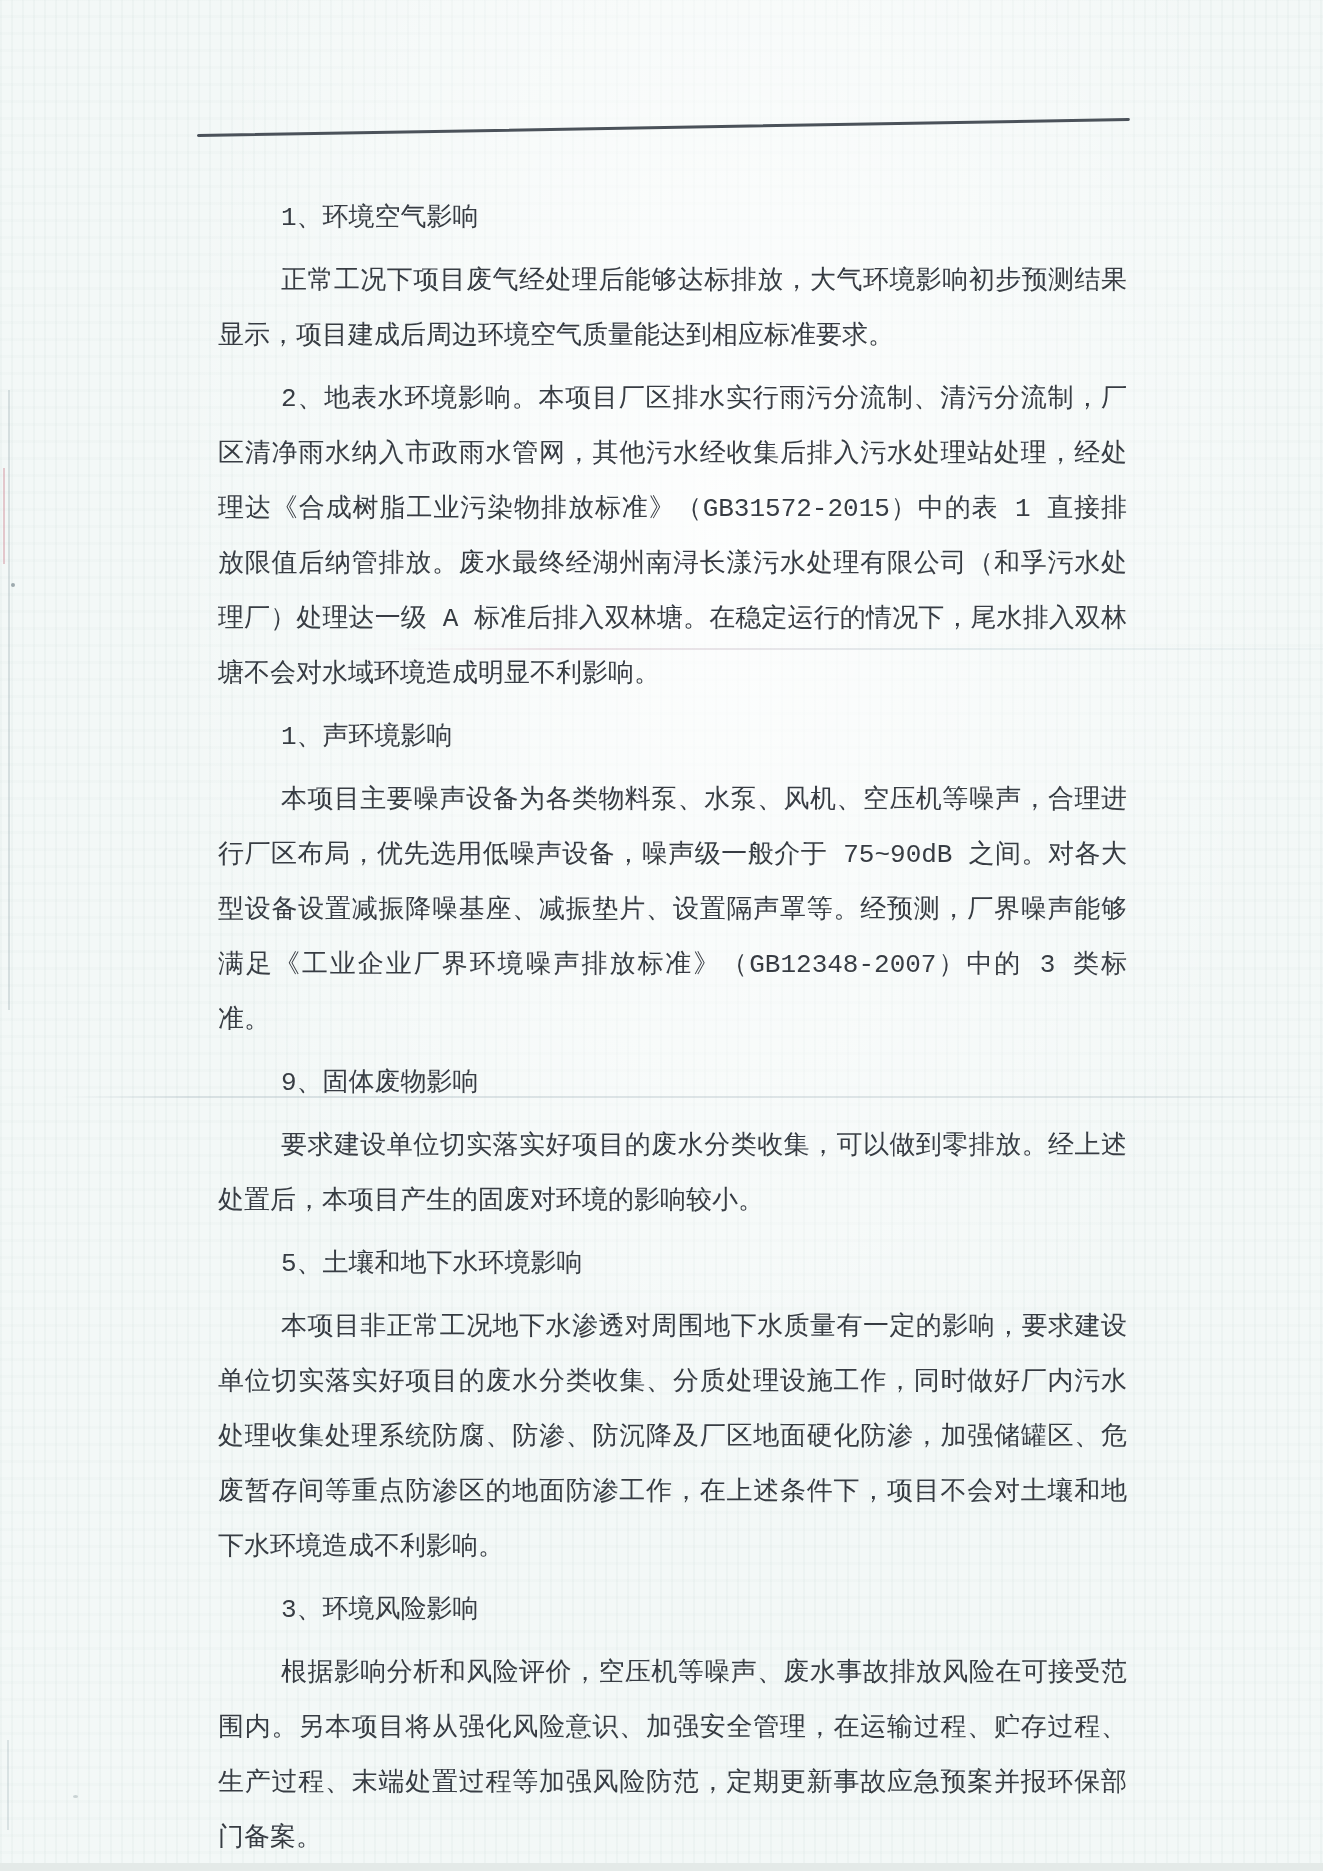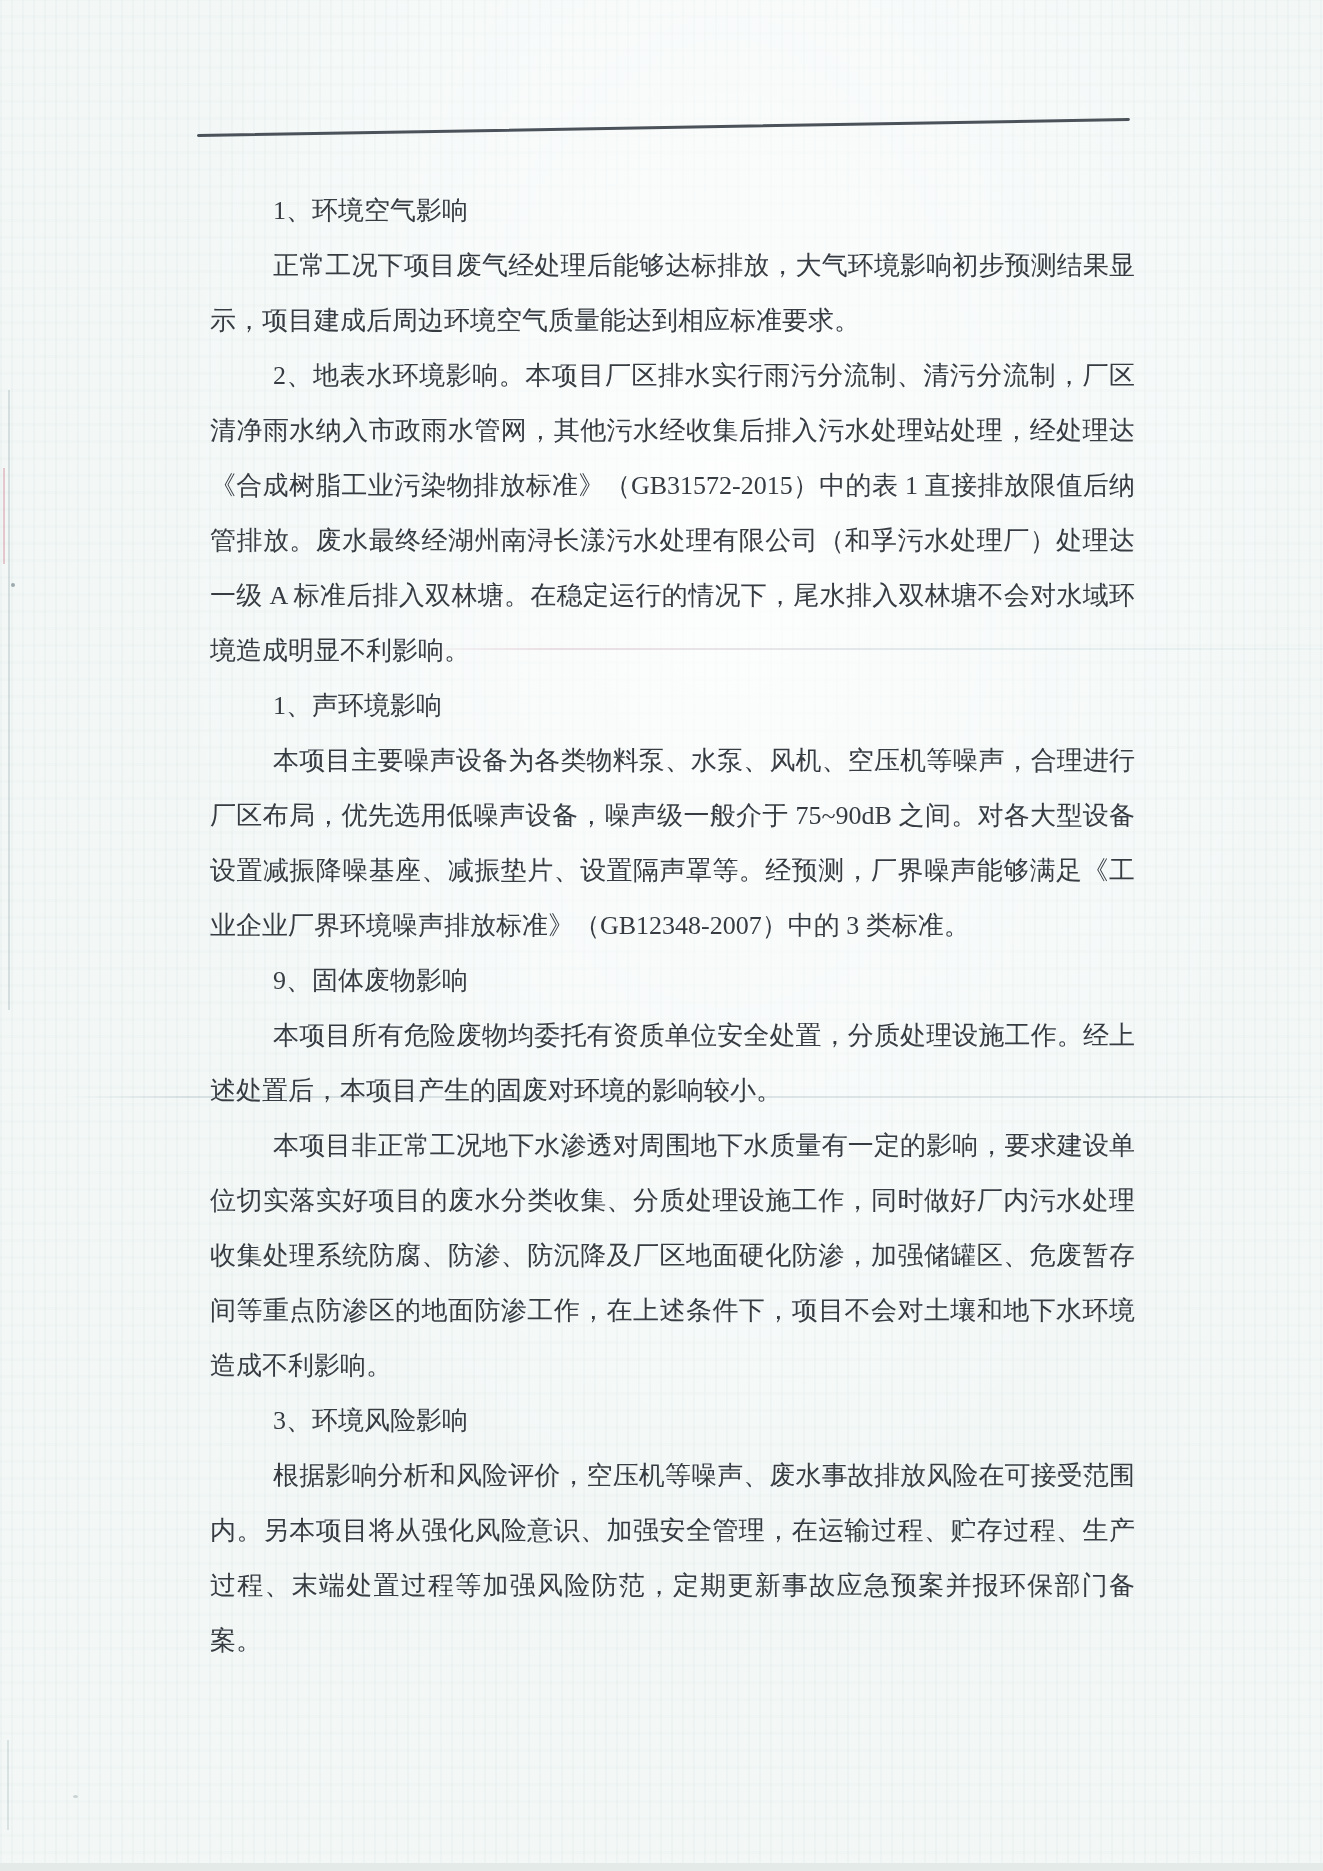--- a/index.html
+++ b/index.html
@@ -36,21 +36,21 @@
     border-radius:2px;
   }
   
   .content{
     position:absolute;left:210px;top:183px;width:925px;
     font-size:26px;line-height:55px;
     color:var(--text);
     text-align:justify;
     letter-spacing:0;
   }
-  .content p{margin:0;text-indent:63px;}
+  .content p{margin:8px;text-indent:63px;font-family:Liberation Mono, monospace;}
   
   .artifact{position:absolute;pointer-events:none;}
   .artifact-h1{
     left:390px;top:648px;width:933px;height:2px;
     background:linear-gradient(90deg, rgba(214,186,198,0) 0%, rgba(214,186,198,0.45) 18%, rgba(186,205,210,0.38) 60%, rgba(186,205,210,0.12) 100%);
   }
   .artifact-h2{
     left:60px;top:1096px;width:1263px;height:2px;
     background:linear-gradient(90deg, rgba(170,185,192,0) 0%, rgba(170,185,192,0.38) 10%, rgba(170,185,192,0.32) 85%, rgba(170,185,192,0.05) 100%);
   }
@@ -81,20 +81,21 @@
   <div class="speck s1"></div>
   <div class="speck s2"></div>
 
   <div class="content">
       <p class="heading">1、环境空气影响</p>
       <p class="paragraph">正常工况下项目废气经处理后能够达标排放，大气环境影响初步预测结果显示，项目建成后周边环境空气质量能达到相应标准要求。</p>
       <p class="paragraph">2、地表水环境影响。本项目厂区排水实行雨污分流制、清污分流制，厂区清净雨水纳入市政雨水管网，其他污水经收集后排入污水处理站处理，经处理达《合成树脂工业污染物排放标准》（GB31572-2015）中的表 1 直接排放限值后纳管排放。废水最终经湖州南浔长漾污水处理有限公司（和孚污水处理厂）处理达一级 A 标准后排入双林塘。在稳定运行的情况下，尾水排入双林塘不会对水域环境造成明显不利影响。</p>
       <p class="heading">1、声环境影响</p>
       <p class="paragraph">本项目主要噪声设备为各类物料泵、水泵、风机、空压机等噪声，合理进行厂区布局，优先选用低噪声设备，噪声级一般介于 75~90dB 之间。对各大型设备设置减振降噪基座、减振垫片、设置隔声罩等。经预测，厂界噪声能够满足《工业企业厂界环境噪声排放标准》（GB12348-2007）中的 3 类标准。</p>
       <p class="heading">9、固体废物影响</p>
-      <p class="paragraph">本项目所有危险废物均委托有资质单位安全处置，分质处理设施工作。经上述处置后，本项目产生的固废对环境的影响较小。</p>
+      <p class="paragraph">要求建设单位切实落实好项目的废水分类收集，可以做到零排放。经上述处置后，本项目产生的固废对环境的影响较小。</p>
+      <p class="heading">5、土壤和地下水环境影响</p>
       <p class="paragraph">本项目非正常工况地下水渗透对周围地下水质量有一定的影响，要求建设单位切实落实好项目的废水分类收集、分质处理设施工作，同时做好厂内污水处理收集处理系统防腐、防渗、防沉降及厂区地面硬化防渗，加强储罐区、危废暂存间等重点防渗区的地面防渗工作，在上述条件下，项目不会对土壤和地下水环境造成不利影响。</p>
       <p class="heading">3、环境风险影响</p>
       <p class="paragraph">根据影响分析和风险评价，空压机等噪声、废水事故排放风险在可接受范围内。另本项目将从强化风险意识、加强安全管理，在运输过程、贮存过程、生产过程、末端处置过程等加强风险防范，定期更新事故应急预案并报环保部门备案。</p>
     </div>
 
   <div class="edge-bottom"></div>
 </div>
 
 </body></html>

